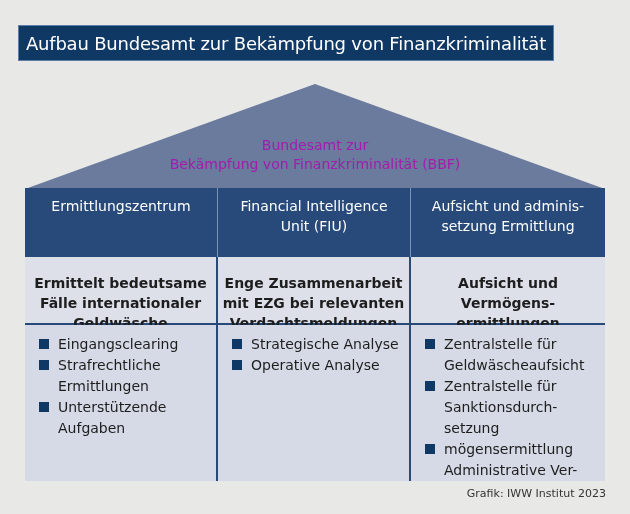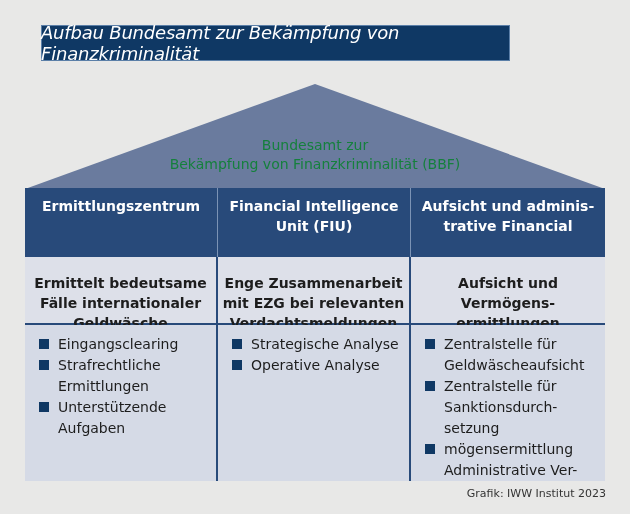--- a/index.html
+++ b/index.html
@@ -2,34 +2,33 @@
 <html><head>
 <meta charset="utf-8">
 <style>
   html, body { margin: 0; padding: 0; }
   body {
     width: 630px; height: 514px; background: #e8e8e7;
     font-family: "DejaVu Sans", "Liberation Sans", sans-serif;
     position: relative; overflow: hidden;
   }
   .title-bar {
-    position: absolute; left: 41px; top: 25px; width: 469px; height: 36px;
+    position: absolute; left: 18px; top: 25px; width: 536px; height: 36px;
     background: #0f3864; color: #ffffff;
     display: flex; align-items: center; justify-content: center;
     font-size: 18px; letter-spacing: -0.2px;
     box-shadow: 0 0 0 1px #5b7fa8 inset;
-    font-style: italic;
   }
   .roof {
     position: absolute; left: 25px; top: 84px; width: 580px; height: 105px;
   }
   .roof svg { position: absolute; left: 0; top: 0; }
   .roof-text {
     position: absolute; left: 0; top: 52px; width: 580px;
-    text-align: center; color: #15803d; font-size: 14px; line-height: 19px;
+    text-align: center; color: #a21caf; font-size: 14px; line-height: 19px;
   }
   .table {
     position: absolute; left: 25px; top: 188px; width: 580px;
     display: grid; grid-template-columns: 193px 193px 194px;
   }
   .cell-head {
     height: 69px; background: #284a7a; color: #ffffff;
     font-size: 14px; line-height: 20px; text-align: center;
     padding-top: 8px; box-sizing: border-box;
     border-right: 1px solid #7b93b5;
@@ -40,21 +39,21 @@
     padding-top: 16px; box-sizing: border-box;
     border-right: 2px solid #284a7a; border-bottom: 2px solid #284a7a;
   }
   .cell-list {
     height: 156px; background: #d5dae6; color: #1d1d1d;
     font-size: 14px; line-height: 21px;
     padding: 5px 6px 0 10px; box-sizing: border-box;
     border-right: 2px solid #284a7a;
   }
   .col-last { border-right: none; }
-  .cell-desc span, .cell-head span { display: block; font-weight: bold; }
+  .cell-desc span, .cell-head span { display: block; }
   ul { list-style: none; margin: 4px; padding: 0; }
   li { position: relative; padding-left: 19px; }
   .bullet {
     position: absolute; left: 0; top: 5px; width: 10px; height: 10px;
     background: #0f3864;
   }
   .li-line { display: block; }
   .credit {
     position: absolute; right: 24px; top: 487px;
     font-size: 11px; color: #333333;
@@ -79,21 +78,21 @@
 
   <div class="cell-head">
     <span>Ermittlungszentrum</span>
   </div>
   <div class="cell-head">
     <span>Financial Intelligence</span>
     <span>Unit (FIU)</span>
   </div>
   <div class="cell-head col-last">
     <span>Aufsicht und adminis-</span>
-    <span>trative Financial</span>
+    <span>setzung Ermittlung</span>
   </div>
 
   <div class="cell-desc">
     <span>Ermittelt bedeutsame</span>
     <span>Fälle internationaler</span>
     <span>Geldwäsche</span>
   </div>
   <div class="cell-desc">
     <span>Enge Zusammenarbeit</span>
     <span>mit EZG bei relevanten</span>

